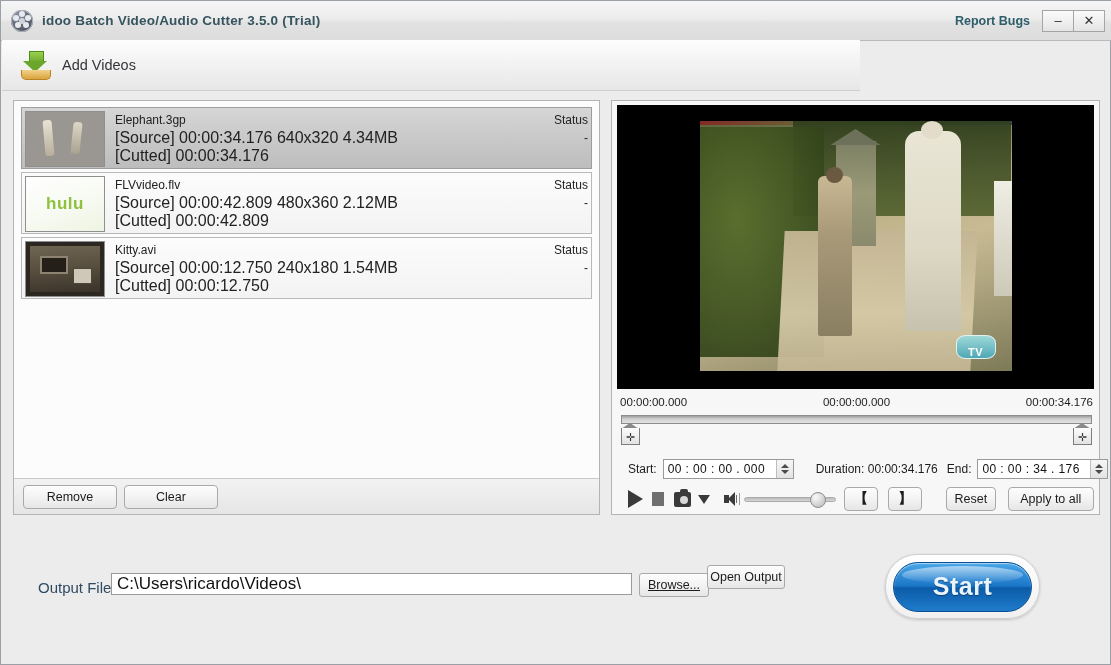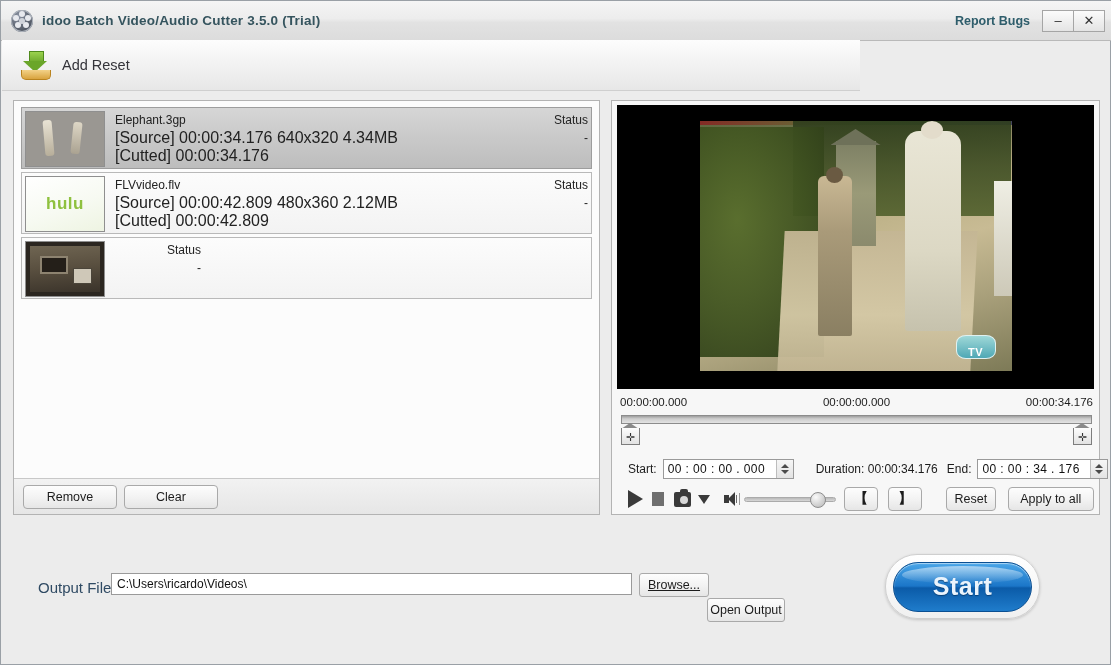--- a/index.html
+++ b/index.html
@@ -242,24 +242,24 @@
   .btn-applyall{width:100px;height:22px;margin-left:12px;}
 
   
   .bottom{
     position:absolute;left:1px;top:530px;width:1108px;height:133px;background:#ececec;
   }
   .out-label{position:absolute;left:37px;top:578px;font-size:15px;color:#2f4a63;}
   .out-input{
     position:absolute;left:110px;top:572px;width:521px;height:22px;box-sizing:border-box;
     border:1px solid #9a9a9a;background:#fff;font-family:"Liberation Sans",sans-serif;
-    font-size:12px;color:#111;padding:0 5px;outline:none;
+    font-size:17px;color:#111;padding:0 5px;outline:none;
   }
   .btn-browse{position:absolute;left:638px;top:572px;width:68px;height:22px;border-radius:3px;text-decoration:underline;}
-  .btn-openout{position:absolute;left:706px;top:597px;width:76px;height:22px;border-radius:3px;}
+  .btn-openout{position:absolute;left:706px;top:564px;width:76px;height:22px;border-radius:3px;}
   .start-wrap{
     position:absolute;left:884px;top:553px;width:153px;height:63px;
     border-radius:32px;background:linear-gradient(180deg,#ffffff,#f0f0f0);
     border:1px solid #cfcfcf;box-shadow:0 1px 3px rgba(0,0,0,.18);
     display:flex;align-items:center;justify-content:center;cursor:pointer;
   }
   .start-btn{
     width:137px;height:48px;border-radius:26px;
     background:linear-gradient(180deg,#4aa6e8 0%,#1b76c8 48%,#0b5ba8 52%,#1f7ccb 100%);
     border:1px solid #0a4f92;
@@ -301,21 +301,21 @@
     </div>
   </div>
 
   <div class="toolbar">
     <div class="addfiles">
       <div class="dl-icon">
         <div class="stem"></div>
           <div class="head"></div>
           <div class="tray"></div>
       </div>
-      <div class="addfiles-label">Add Reset</div>
+      <div class="addfiles-label">Add Videos</div>
     </div>
   </div>
 
   <div class="content">
 
     <div class="list-panel">
       <div class="list-area">
 
         <div class="file-row selected">
           <div class="thumb elephant"></div>
@@ -358,20 +358,33 @@
           <div class="row-status">
             <div class="st-h">Status</div>
             <div class="st-v">-</div>
           </div>
         </div>
 
         <div class="file-row">
           <div class="thumb kitty">
             <div class="k-tv"></div>
               <div class="k-sofa"></div>
+          </div>
+          <div class="row-meta">
+            <div class="row-name">Kitty.avi</div>
+            <div class="row-line">
+              <span>[Source]</span>
+              <span>00:00:12.750</span>
+              <span>240x180</span>
+              <span>1.54MB</span>
+            </div>
+            <div class="row-line">
+              <span>[Cutted]</span>
+              <span>00:00:12.750</span>
+            </div>
           </div>
           <div class="row-status">
             <div class="st-h">Status</div>
             <div class="st-v">-</div>
           </div>
         </div>
 
       </div>
 
       <div class="list-footer">

